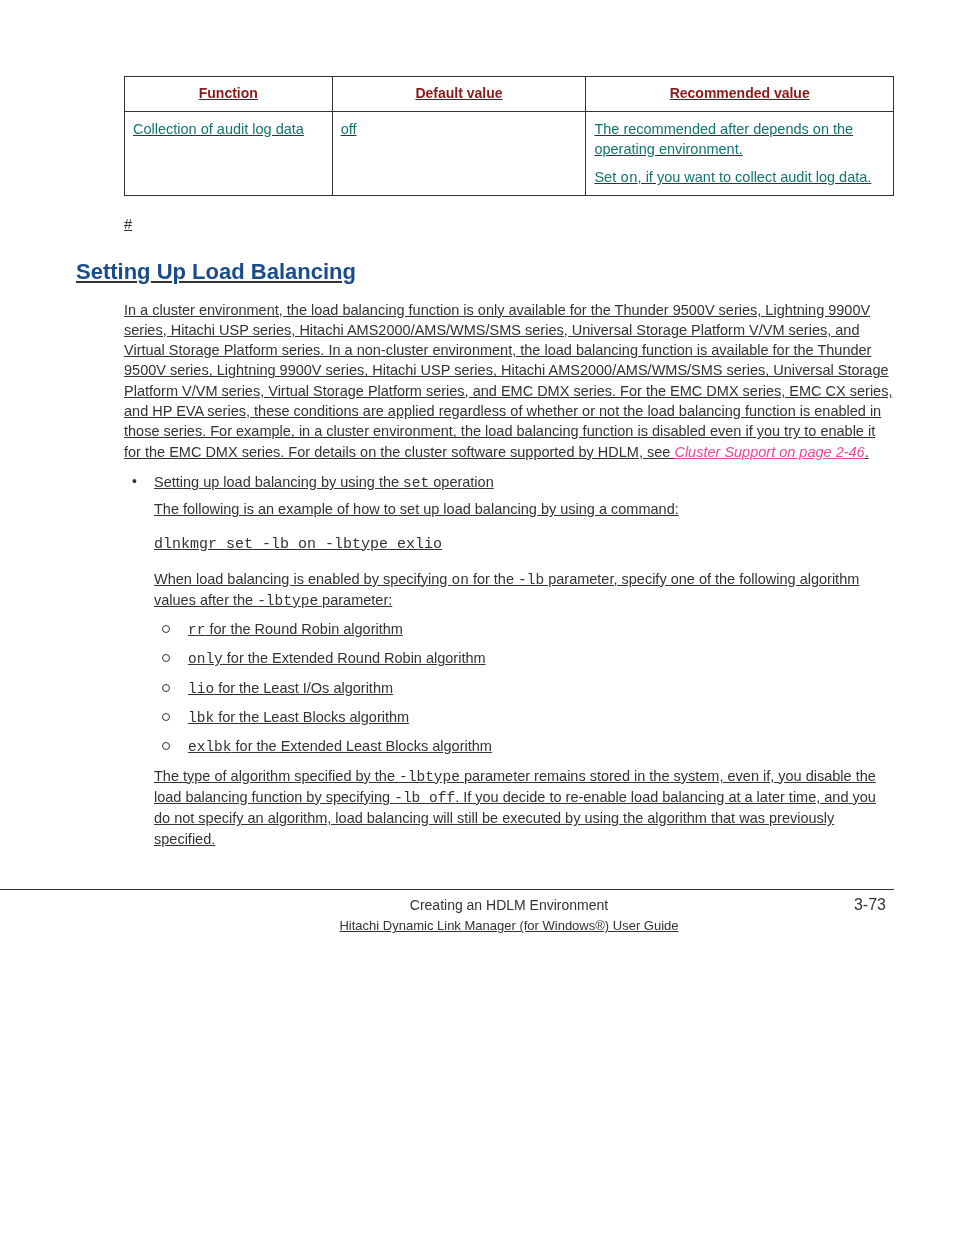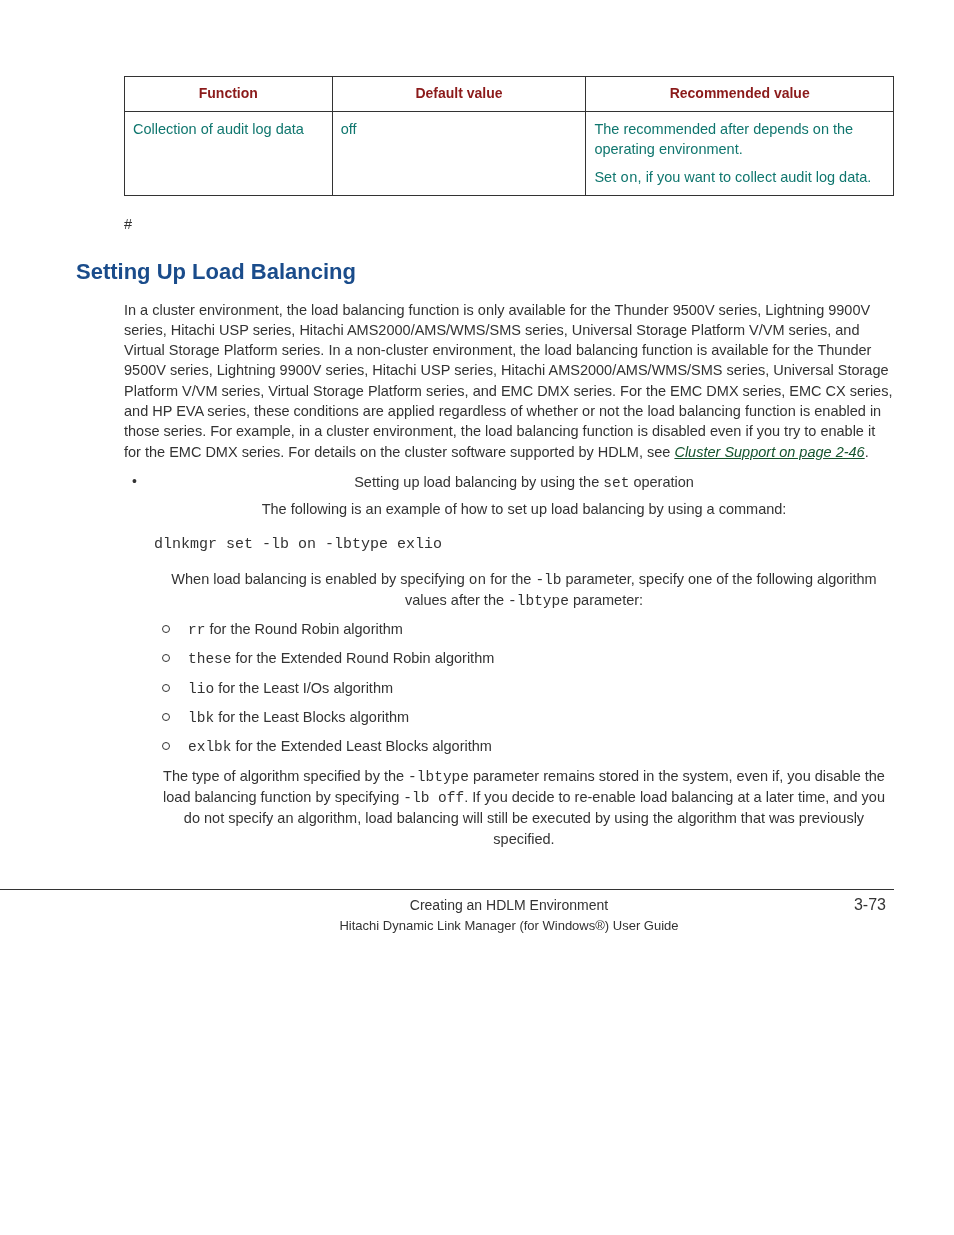--- a/index.html
+++ b/index.html
@@ -6,20 +6,21 @@
       font-family: Verdana, Geneva, sans-serif;
       font-size: 14.5px;
       color: #333;
       margin: 0;
       padding: 0;
       width: 954px;
       line-height: 1.4;
     }
     .page {
       padding: 76px 60px 30px 124px;
+      text-decoration: underline;
     }
     .content-table {
       border-collapse: collapse;
       width: 100%;
       margin-bottom: 18px;
     }
     .content-table th {
       border: 1px solid #333;
       background: #fff;
       padding: 7px 8px;
@@ -57,21 +58,21 @@
       margin-top: 10px;
       margin-bottom: 12px;
     }
     .body-indent {
       margin-left: 0;
     }
     .body-indent p {
       margin: 8px 0;
     }
     .link {
-      color: #14532d;
+      color: #ec4899;
       text-decoration: underline;
       font-style: italic;
     }
     .bullet-list {
       list-style: none;
       padding-left: 0;
       margin: 10px 0 0 0;
     }
     .bullet-list > li {
       position: relative;
@@ -134,21 +135,20 @@
       top: 4px;
       font-size: 16px;
     }
     .footer-line2 {
       font-size: 13px;
       margin-top: 2px;
     }
     .para-block {
       margin-top: 6px;
       margin-bottom: 6px;
-      text-align: center;
     }
   </style>
 </head>
 <body>
 
 <div class="page">
 
   <table class="content-table">
     <thead>
       <tr>
@@ -188,21 +188,21 @@
           <span>Setting up load balancing by using the </span><span class="mono">set</span><span> operation</span>
         </div>
         <div class="para-block">The following is an example of how to set up load balancing by using a command:</div>
         <div class="cmd-block">dlnkmgr set -lb on -lbtype exlio</div>
         <div class="para-block">
           <span>When load balancing is enabled by specifying </span><span class="mono">on</span><span> for the </span><span class="mono">-lb</span><span> parameter, specify one of the following algorithm values after the </span><span class="mono">-lbtype</span><span> parameter:</span>
         </div>
 
         <ul class="sub-bullet-list">
           <li><span class="mono">rr</span><span> for the Round Robin algorithm</span></li>
-          <li><span class="mono">these</span><span> for the Extended Round Robin algorithm</span></li>
+          <li><span class="mono">only</span><span> for the Extended Round Robin algorithm</span></li>
           <li><span class="mono">lio</span><span> for the Least I/Os algorithm</span></li>
           <li><span class="mono">lbk</span><span> for the Least Blocks algorithm</span></li>
           <li><span class="mono">exlbk</span><span> for the Extended Least Blocks algorithm</span></li>
         </ul>
 
         <div class="para-block">
           <span>The type of algorithm specified by the </span><span class="mono">-lbtype</span><span> parameter remains stored in the system, even if, you disable the load balancing function by specifying </span><span class="mono">-lb off</span><span>. If you decide to re-enable load balancing at a later time, and you do not specify an algorithm, load balancing will still be executed by using the algorithm that was previously specified.</span>
         </div>
       </li>
     </ul>

